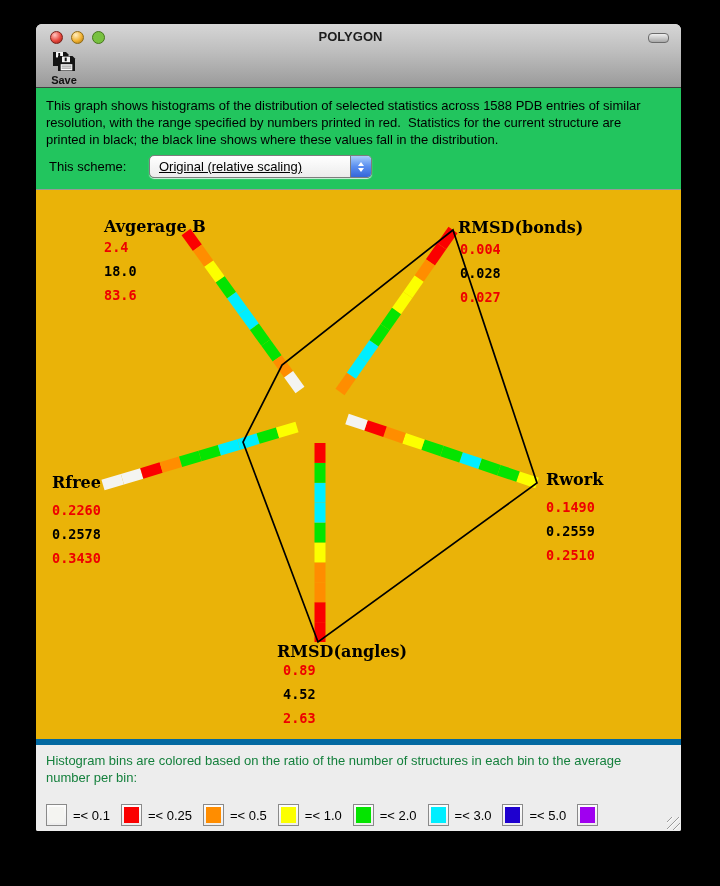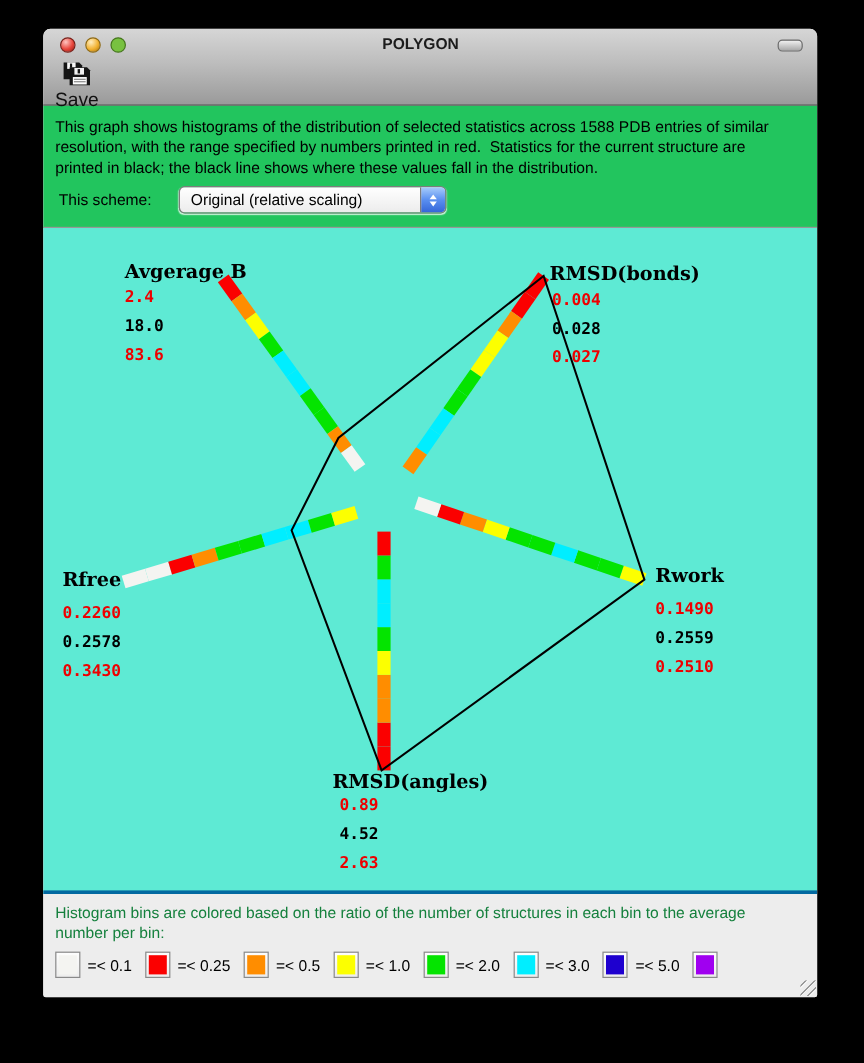--- a/index.html
+++ b/index.html
@@ -14,43 +14,43 @@
   .light{width:13px;height:13px;border-radius:50%;box-sizing:border-box;}
   .light.red{background:radial-gradient(circle at 35% 28%,#ffc5c0,#e8473d 55%,#8f1d14);border:1px solid #7a2019;}
   .light.yellow{background:radial-gradient(circle at 35% 28%,#ffeec0,#f2b232 55%,#a36f0c);border:1px solid #8f6a14;}
   .light.green{background:radial-gradient(circle at 35% 28%,#e0f6c0,#78c140 55%,#3f7a14;);border:1px solid #45761c;background-color:#78c140;}
   .win-title{position:absolute;left:0;right:16px;top:5px;text-align:center;font-size:13px;font-weight:bold;color:#1c1c1c;}
   .capsule{position:absolute;right:12px;top:9px;width:19px;height:8px;border-radius:4px;
     background:linear-gradient(#efefef,#a8a8a8);border:1px solid #6b6b6b;}
   .toolbar{height:38px;position:relative;}
   .save-btn{position:absolute;left:8px;top:0px;width:40px;text-align:center;cursor:default;}
   .save-btn .ico{display:inline-block;height:22px;}
-  .save-btn .lbl{font-size:16px;color:#111;margin-top:-2px;}
+  .save-btn .lbl{font-size:11px;color:#111;margin-top:-2px;font-weight:bold;}
   
   .desc-panel{background:#22c55e;border-bottom:1px solid #989898;box-sizing:border-box;height:102px;
     padding:9px 10px 0 10px;}
   .desc-text{font-size:13px;line-height:17px;color:#000;max-width:605px;white-space:pre-wrap;}
   .scheme-row{display:flex;align-items:center;margin-top:7px;}
   .scheme-label{font-size:13px;color:#000;margin-left:3px;width:100px;}
   .popup{display:flex;align-items:stretch;width:223px;height:23px;border:1px solid #7d7d7d;border-radius:5px;
     background:linear-gradient(#ffffff,#ececec);box-sizing:border-box;overflow:hidden;
     box-shadow:0 1px 1px rgba(255,255,255,.8);}
-  .popup-text{flex:1;font-size:13px;color:#000;padding:3px 0 0 9px;}
+  .popup-text{flex:1;font-size:13px;color:#000;padding:3px 0 0 9px;text-decoration:underline;}
   .popup-cap{width:20px;background:linear-gradient(#a8cdfb,#5a8ff0 50%,#3566d8);border-left:1px solid #7d7d7d;
     display:flex;flex-direction:column;align-items:center;justify-content:center;gap:2px;}
   .arr{width:0;height:0;border-left:3.5px solid transparent;border-right:3.5px solid transparent;}
   .arr.up{border-bottom:4.5px solid #fff;}
   .arr.down{border-top:4.5px solid #fff;}
   
-  .chart-panel{height:555px;background:#5eead4;position:relative;border-bottom:3px solid #0369a1;box-sizing:border-box;}
+  .chart-panel{height:555px;background:#eab308;position:relative;border-bottom:6px solid #0369a1;box-sizing:border-box;}
   .chart-panel svg{position:absolute;left:0;top:0;}
   
   .legend-panel{height:86px;background:#ededed;padding:7px 10px 0 10px;box-sizing:border-box;position:relative;}
   .legend-text{font-size:13px;line-height:17px;color:#15803d;max-width:600px;white-space:pre-wrap;}
-  .legend-row{display:flex;align-items:center;margin-top:7px;margin-left:0px;}
+  .legend-row{display:flex;align-items:center;margin-top:18px;margin-left:0px;}
   .bin{display:flex;align-items:center;}
   .swatch{width:21px;height:22px;border:1px solid #8a8a8a;background:linear-gradient(#fdfdfd,#ededed);
     display:flex;align-items:center;justify-content:center;margin-right:6px;box-sizing:border-box;}
   .swatch .fill{width:15px;height:16px;}
   .bin .bin-label{font-size:13px;color:#000;margin-right:11px;white-space:nowrap;}
   .grip{position:absolute;right:1px;bottom:1px;width:13px;height:13px;
     background:repeating-linear-gradient(135deg,transparent 0 3px,#9a9a9a 3px 4px,#f5f5f5 4px 5px);}
 </style>
 </head>
 <body>

